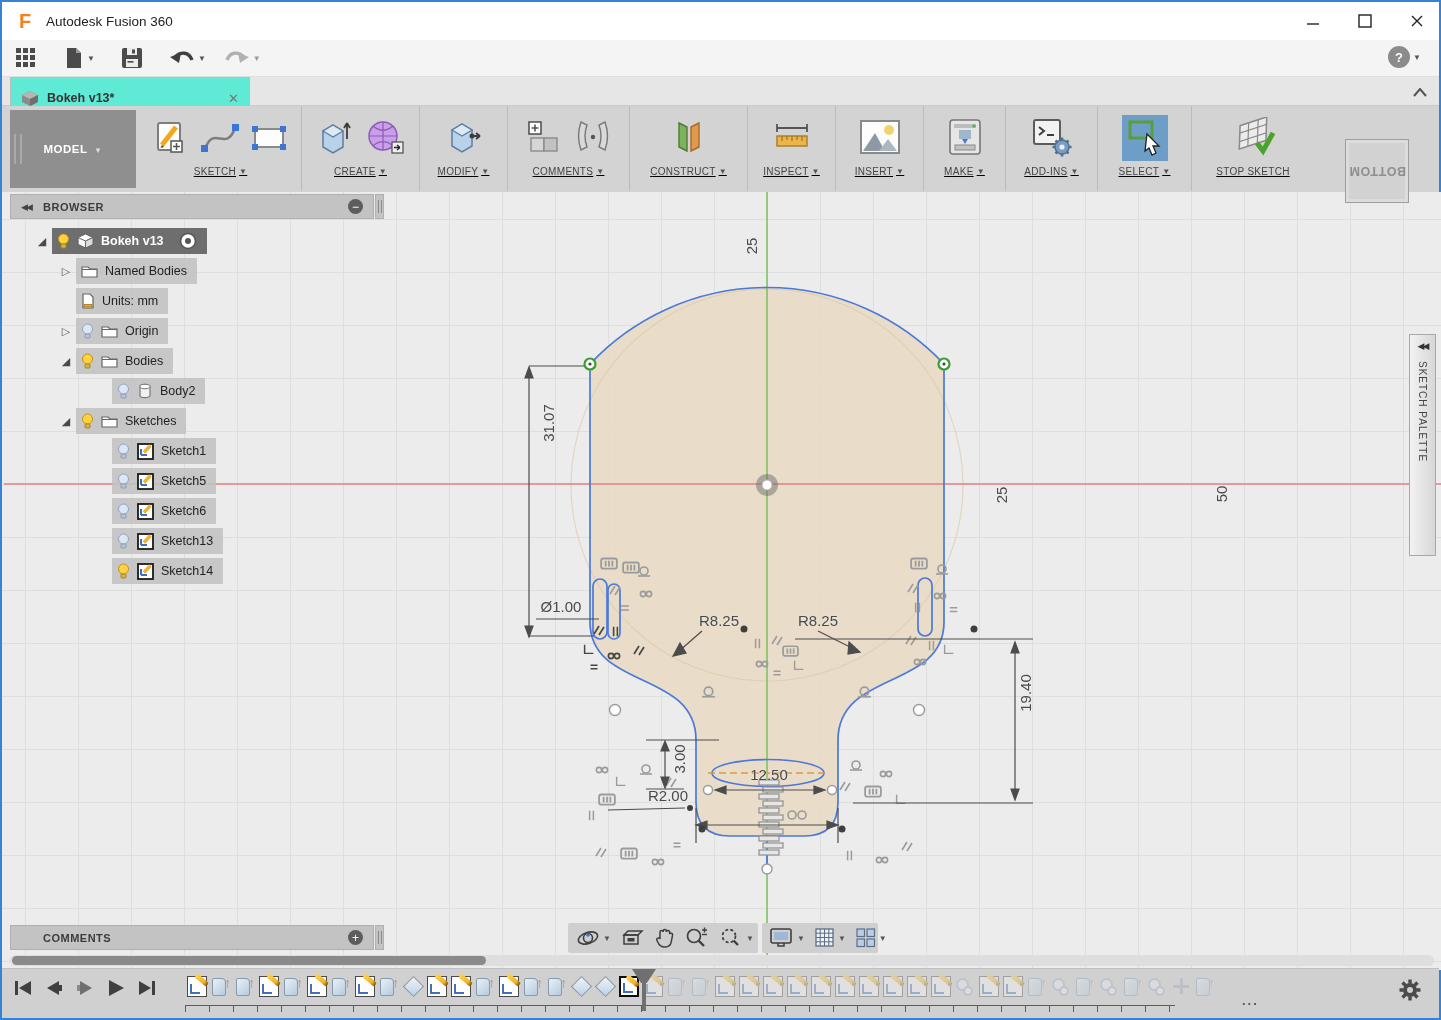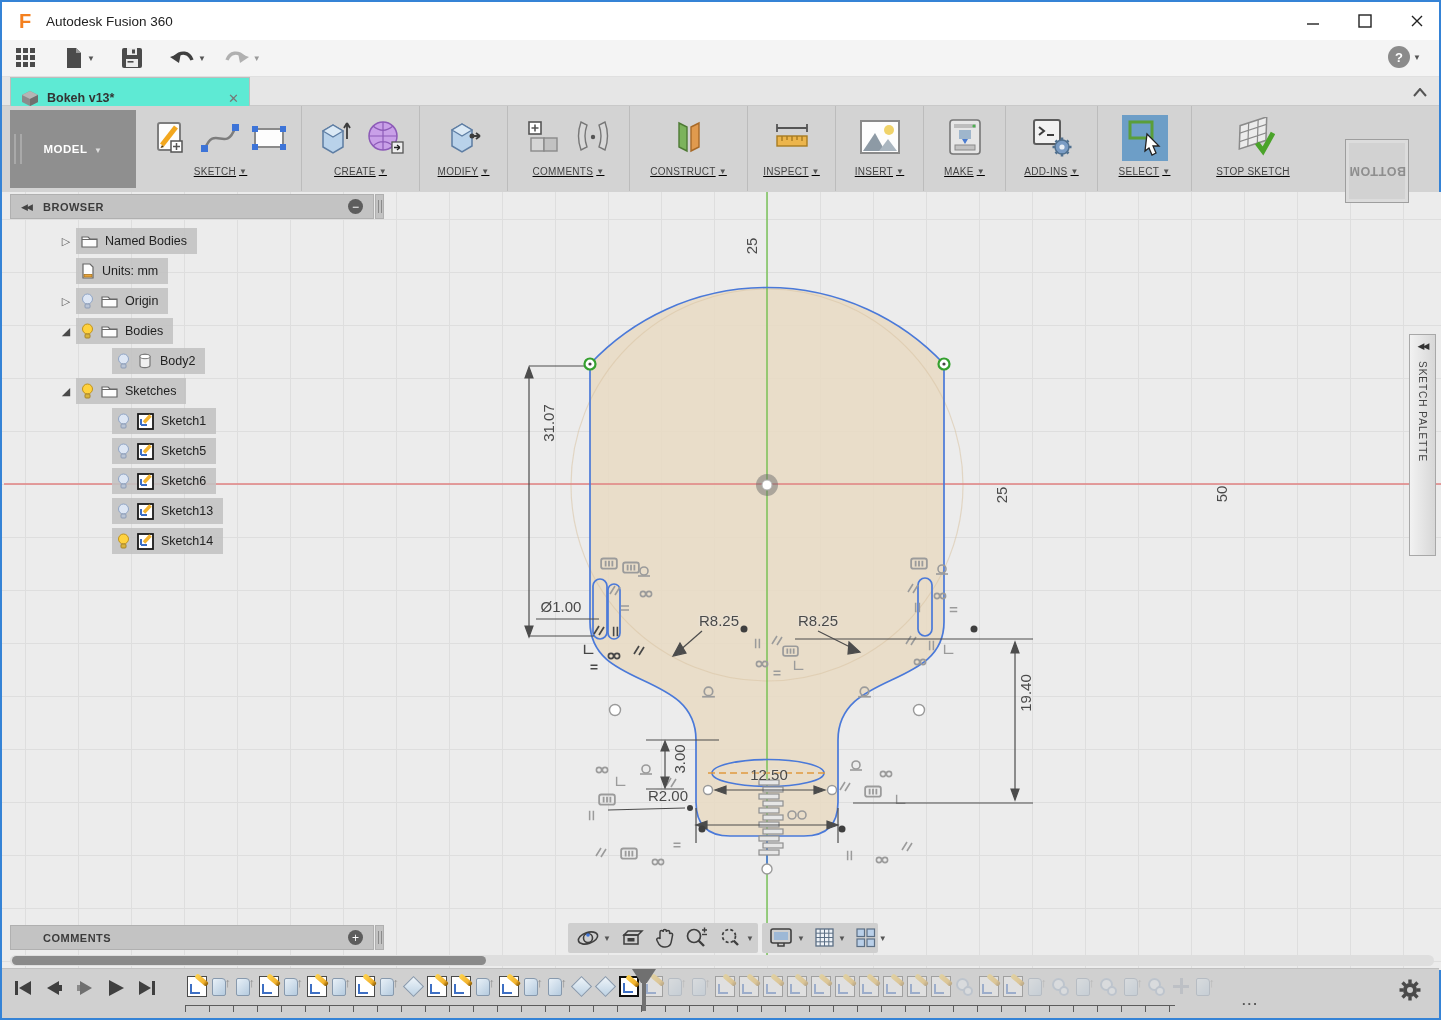--- a/index.html
+++ b/index.html
@@ -616,20 +616,42 @@
     <span class="dbl-arrow">◀◀</span>
     <span class="panel-title">BROWSER</span>
     <span class="panel-circle">−</span>
   </div>
   <div class="panel-grip" style="left:373px; top:192px">
       <span class="grip-lines"></span>
     </div>
 
   <div id="browser-rows">
 
+  <div class="b-row indent-1 expanded bulb-on icon-cube selected has-radio">
+        <span class="tw"></span>
+        <span class="b-chip">
+          <svg class="bulbsvg" width="13" height="16">
+            <circle class="bulb-glass" cx="6.5" cy="6" r="5" stroke-width="1"></circle>
+            <rect class="bulb-base" x="4" y="11" width="5" height="4" rx="1" stroke-width="1"></rect>
+          </svg>
+          <span class="nicon">
+            <svg class="v-cube" width="17" height="16">
+              <polygon points="8.5,1 16,4.5 16,11.5 8.5,15 1,11.5 1,4.5" fill="#f5f5f5" stroke="#666" stroke-width="1.2"></polygon>
+              <polygon points="8.5,1 16,4.5 8.5,8 1,4.5" fill="#fff" stroke="#666" stroke-width="1"></polygon>
+              <polygon points="8.5,8 16,4.5 16,11.5 8.5,15" fill="#dcdcdc" stroke="#666" stroke-width="1"></polygon>
+            </svg>
+
+          </span>
+          <span class="lbl">Bokeh v13</span>
+          <svg class="radio" width="18" height="18">
+            <circle cx="9" cy="9" r="7.5" fill="#fff" stroke="#555" stroke-width="1.6"></circle>
+            <circle cx="9" cy="9" r="3" fill="#555"></circle>
+          </svg>
+        </span>
+      </div>
       <div class="b-row indent-2 collapsed icon-folder">
         <span class="tw"></span>
         <span class="b-chip">
 
           <span class="nicon">
 
             <svg class="v-folder" width="17" height="14">
               <path d="M1 3 h6 l2 2 h7 v8 h-15 z" fill="#fdfdfd" stroke="#666" stroke-width="1.2"></path>
               <path d="M1 5.5 h15" stroke="#666" stroke-width="1"></path>
             </svg>

